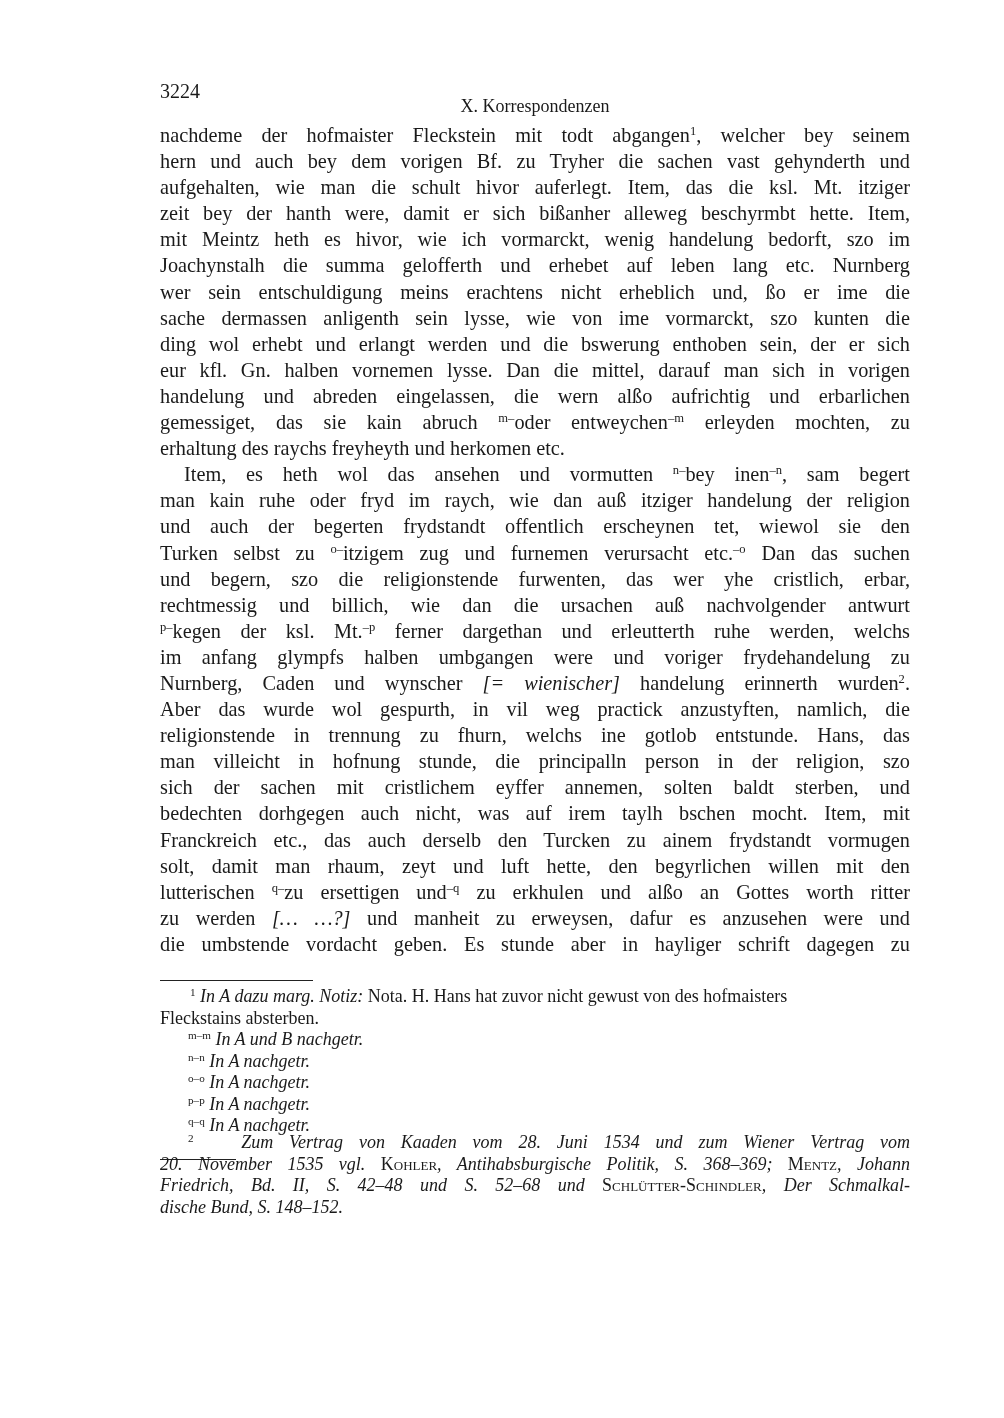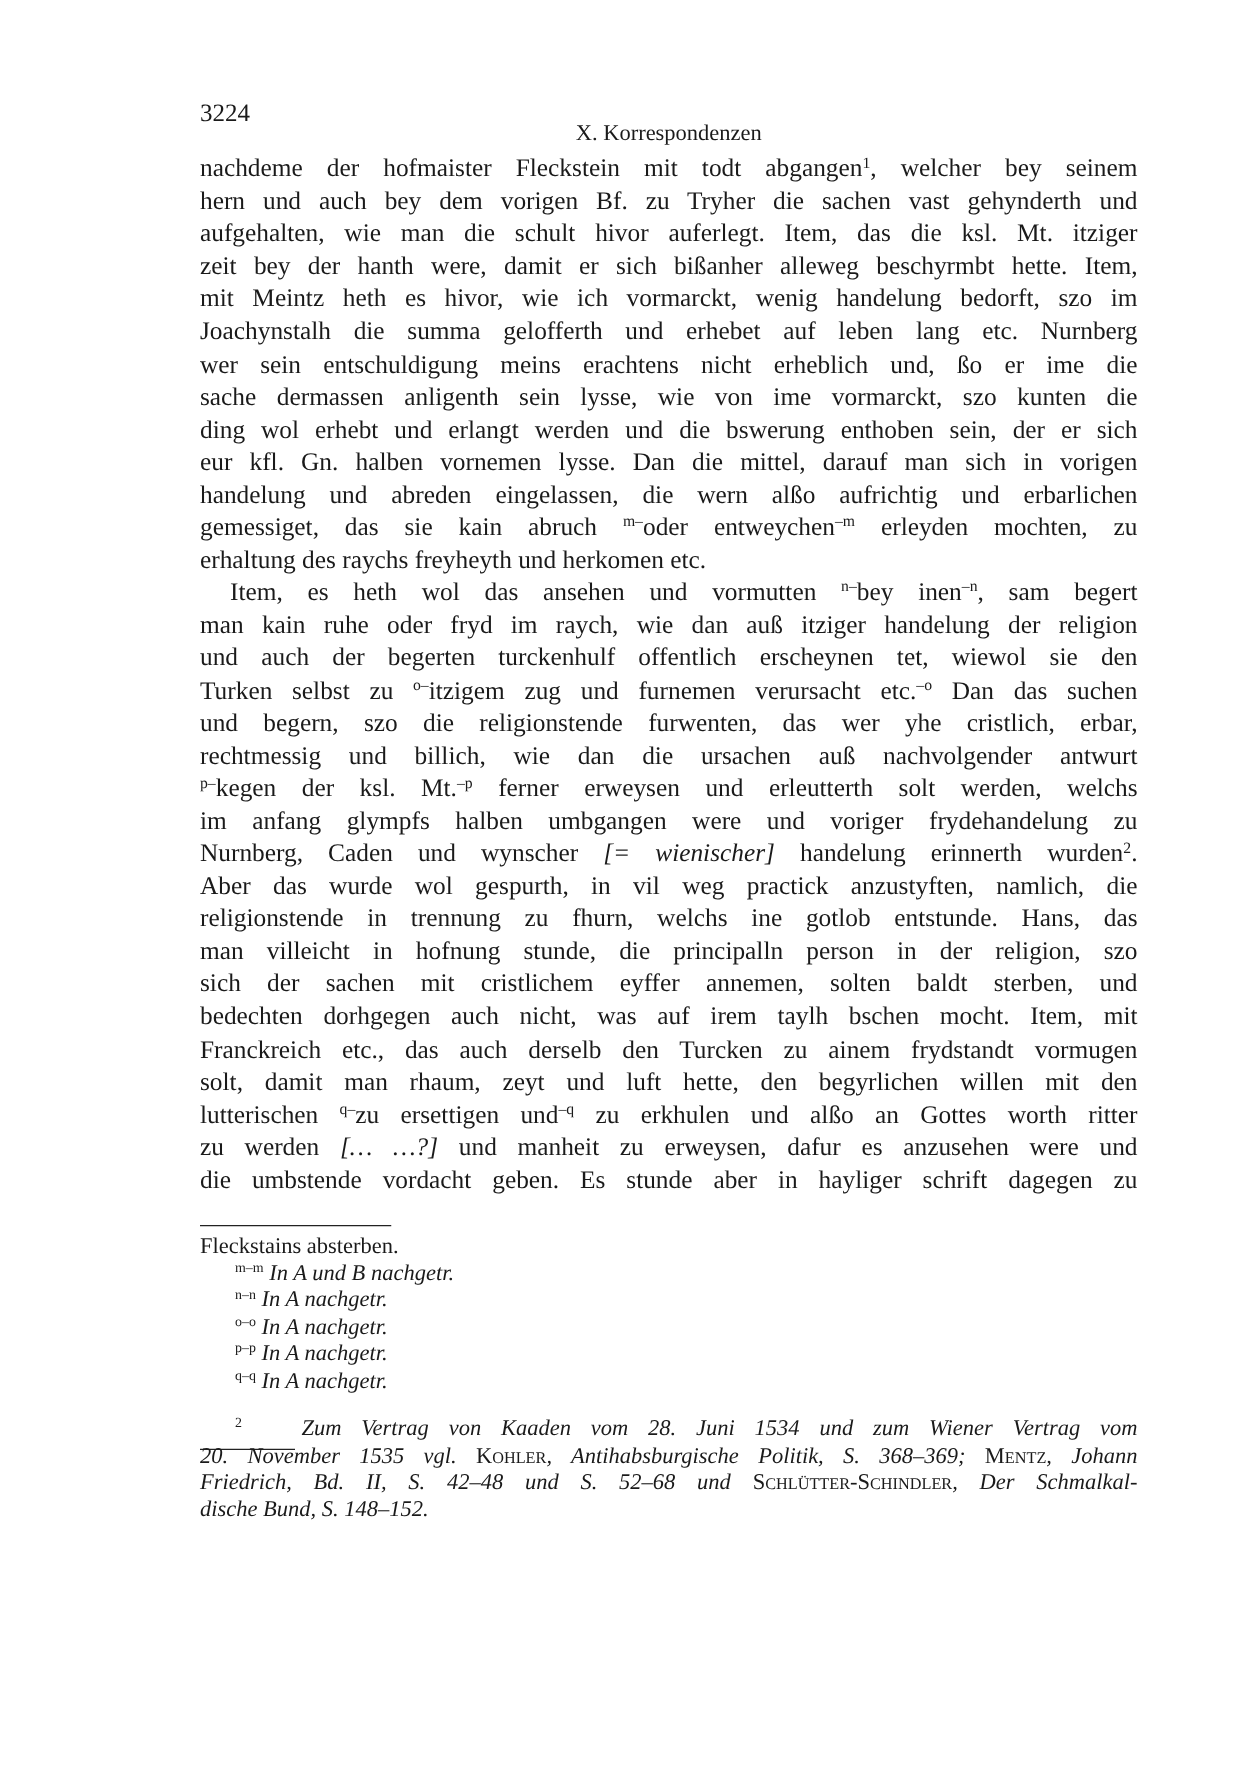--- a/index.html
+++ b/index.html
@@ -46,43 +46,44 @@
       <span class="line">sache dermassen anligenth sein lysse, wie von ime vormarckt, szo kunten die</span>
       <span class="line">ding wol erhebt und erlangt werden und die bswerung enthoben sein, der er sich</span>
       <span class="line">eur kfl. Gn. halben vornemen lysse. Dan die mittel, darauf man sich in vorigen</span>
       <span class="line">handelung und abreden eingelassen, die wern alßo aufrichtig und erbarlichen</span>
       <span class="line"><span>gemessiget, das sie kain abruch </span><sup>m–</sup><span>oder entweychen</span><sup>–m</sup><span> erleyden mochten, zu</span></span>
       <span class="line last">erhaltung des raychs freyheyth und herkomen etc.</span>
     </p>
     <p>
       <span class="line" style="padding-left:24px"><span>Item, es heth wol das ansehen und vormutten </span><sup>n–</sup><span>bey inen</span><sup>–n</sup><span>, sam begert</span></span>
       <span class="line">man kain ruhe oder fryd im raych, wie dan auß itziger handelung der religion</span>
-      <span class="line">und auch der begerten turckenhulf offentlich erscheynen tet, wiewol sie den</span>
+      <span class="line">und auch der begerten frydstandt offentlich erscheynen tet, wiewol sie den</span>
       <span class="line"><span>Turken selbst zu </span><sup>o–</sup><span>itzigem zug und furnemen verursacht etc.</span><sup>–o</sup><span> Dan das suchen</span></span>
       <span class="line">und begern, szo die religionstende furwenten, das wer yhe cristlich, erbar,</span>
       <span class="line">rechtmessig und billich, wie dan die ursachen auß nachvolgender antwurt</span>
-      <span class="line"><sup>p–</sup><span>kegen der ksl. Mt.</span><sup>–p</sup><span> ferner erweysen und erleutterth solt werden, welchs</span></span>
+      <span class="line"><sup>p–</sup><span>kegen der ksl. Mt.</span><sup>–p</sup><span> ferner dargethan und erleutterth ruhe werden, welchs</span></span>
       <span class="line">im anfang glympfs halben umbgangen were und voriger frydehandelung zu</span>
       <span class="line"><span>Nurnberg, Caden und wynscher </span><i>[= wienischer]</i><span> handelung erinnerth wurden</span><sup>2</sup><span>.</span></span>
       <span class="line">Aber das wurde wol gespurth, in vil weg practick anzustyften, namlich, die</span>
       <span class="line">religionstende in trennung zu fhurn, welchs ine gotlob entstunde. Hans, das</span>
       <span class="line">man villeicht in hofnung stunde, die principalln person in der religion, szo</span>
       <span class="line">sich der sachen mit cristlichem eyffer annemen, solten baldt sterben, und</span>
       <span class="line">bedechten dorhgegen auch nicht, was auf irem taylh bschen mocht. Item, mit</span>
       <span class="line">Franckreich etc., das auch derselb den Turcken zu ainem frydstandt vormugen</span>
       <span class="line">solt, damit man rhaum, zeyt und luft hette, den begyrlichen willen mit den</span>
       <span class="line"><span>lutterischen </span><sup>q–</sup><span>zu ersettigen und</span><sup>–q</sup><span> zu erkhulen und alßo an Gottes worth ritter</span></span>
       <span class="line"><span>zu werden </span><i>[… …?]</i><span> und manheit zu erweysen, dafur es anzusehen were und</span></span>
       <span class="line">die umbstende vordacht geben. Es stunde aber in hayliger schrift dagegen zu</span>
     </p>
   </div>
 
   <div class="rule" style="top:980px; width:153px;"></div>
 
   <div class="fn-block" style="top:986px;">
+    <span class="fn-line" style="padding-left:30px"><sup>1</sup> <i>In A dazu marg. Notiz:</i><span> Nota. H. Hans hat zuvor nicht gewust von des hofmaisters</span></span>
     <span class="fn-line">Fleckstains absterben.</span>
     <span class="fn-line fn-indent"><sup>m–m</sup> <i>In A und B nachgetr.</i></span>
     <span class="fn-line fn-indent"><sup>n–n</sup> <i>In A nachgetr.</i></span>
     <span class="fn-line fn-indent"><sup>o–o</sup> <i>In A nachgetr.</i></span>
     <span class="fn-line fn-indent"><sup>p–p</sup> <i>In A nachgetr.</i></span>
     <span class="fn-line fn-indent"><sup>q–q</sup> <i>In A nachgetr.</i></span>
   </div>
 
   <div class="rule" style="top:1159px; width:76px;"></div>
 

